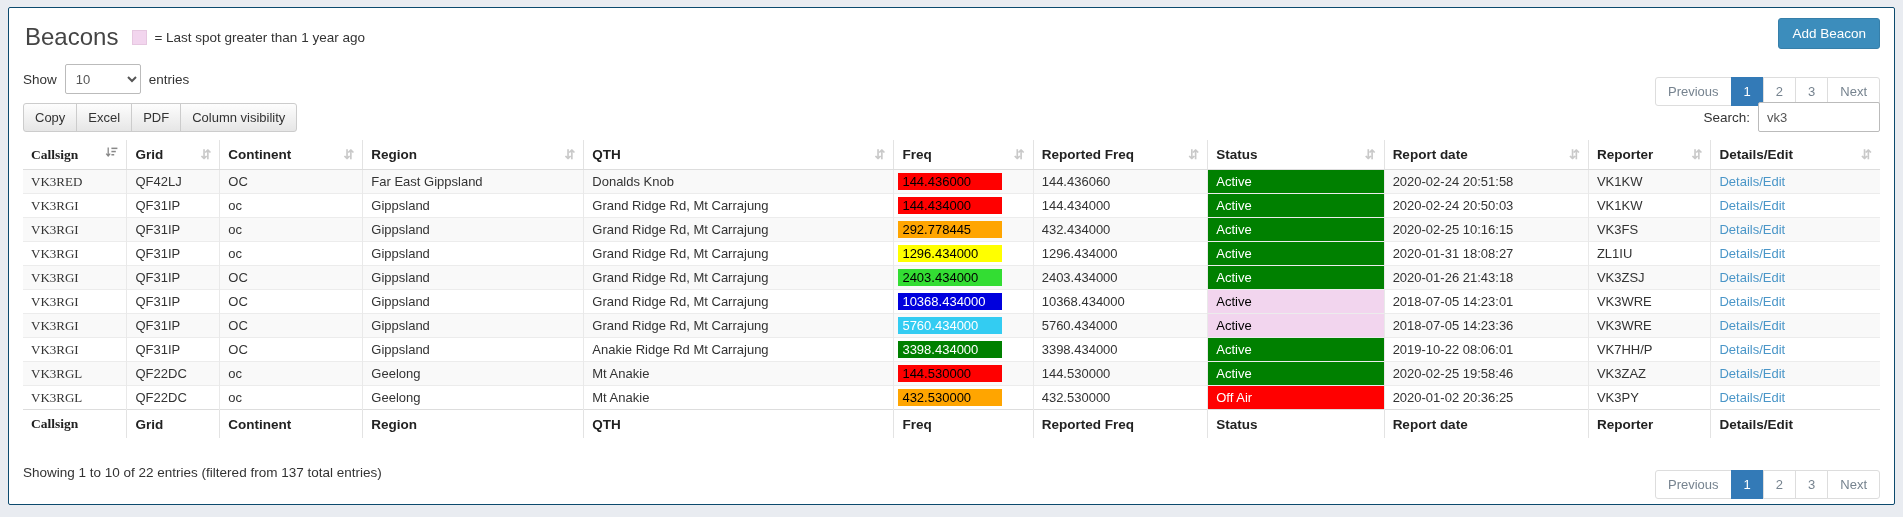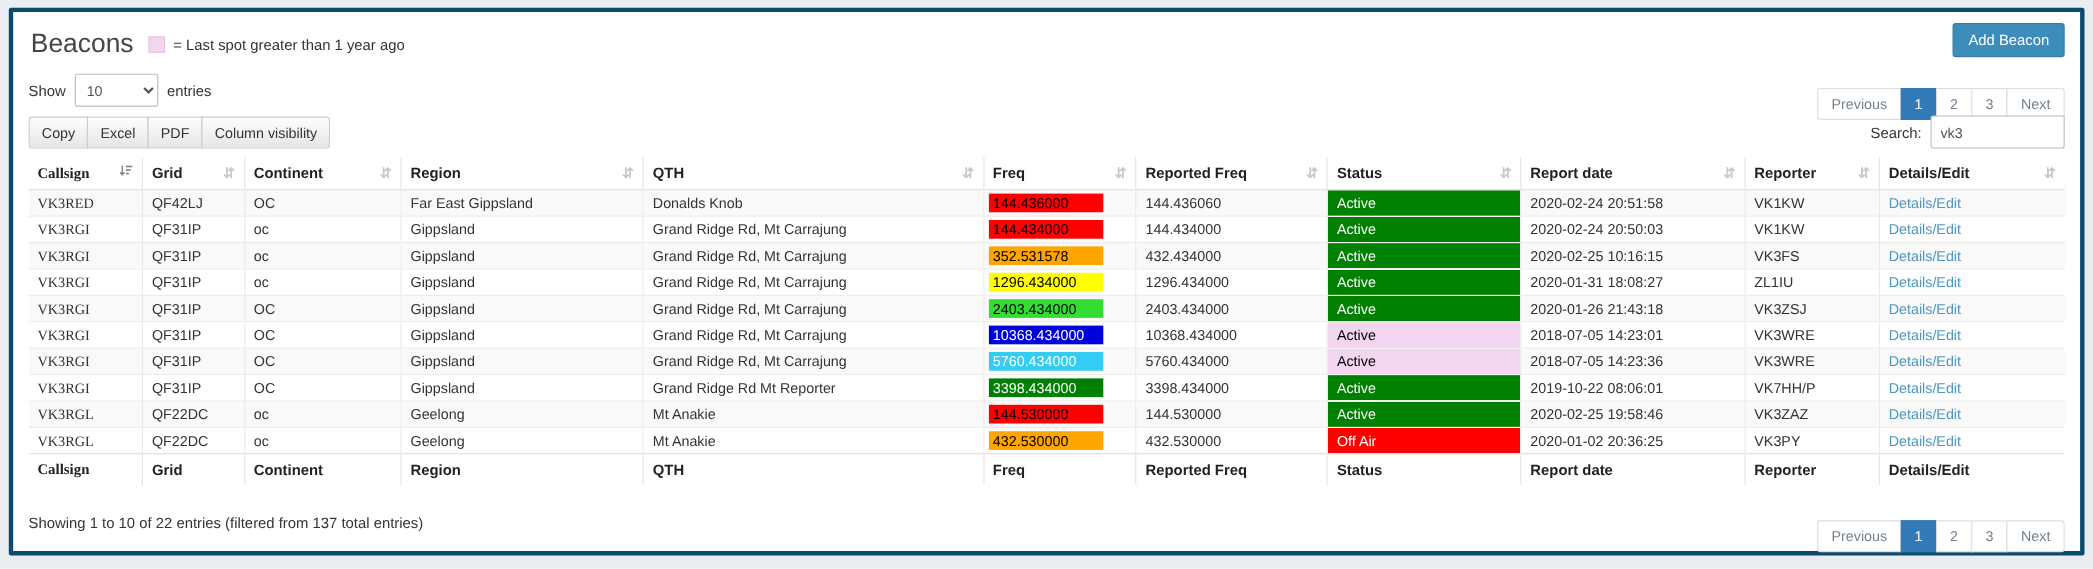--- a/index.html
+++ b/index.html
@@ -4,21 +4,21 @@
 <style>
   * { box-sizing: border-box; }
   html,body { margin:0; padding:0; }
   body {
     font-family: "Liberation Sans", sans-serif;
     background:#e9ecf1;
     width:1903px; height:517px;
   }
   .page { width:1903px; height:517px; padding:7px 8px 12px; }
   .panel {
-    background:#fff; border:4px solid #0c4a6e; border-radius:2px;
+    background:#fff; border:1px solid #0c4a6e; border-radius:2px;
     width:100%; height:100%; padding:8px 14px 10px; position:relative;
   }
 
   
   .panel-head { display:flex; align-items:center; height:42px; }
   .page-title { font-size:24px; font-weight:400; color:#444; margin:0 14px 0 2px; }
   .legend { display:flex; align-items:center; font-size:13.5px; color:#333; }
   .legend-swatch { width:15px; height:15px; background:#f2d5ee; border:1px solid #e6c7e0; margin-right:7px; }
   .add-beacon {
     position:absolute; top:10px; right:14px;
@@ -249,21 +249,21 @@
             <td>2020-02-24 20:50:03</td>
             <td>VK1KW</td>
             <td><a href="#" class="details-link">Details/Edit</a></td>
           </tr>
           <tr>
             <td>VK3RGI</td>
             <td>QF31IP</td>
             <td>oc</td>
             <td>Gippsland</td>
             <td>Grand Ridge Rd, Mt Carrajung</td>
-            <td><span class="freq-badge" style="background: rgb(255, 165, 0); color: rgb(0, 0, 0);">352.531578</span></td>
+            <td><span class="freq-badge" style="background: rgb(255, 165, 0); color: rgb(0, 0, 0);">292.778445</span></td>
             <td>432.434000</td>
             <td class="status-cell" style="background: rgb(0, 128, 0); color: rgb(255, 255, 255);">Active</td>
             <td>2020-02-25 10:16:15</td>
             <td>VK3FS</td>
             <td><a href="#" class="details-link">Details/Edit</a></td>
           </tr>
           <tr>
             <td>VK3RGI</td>
             <td>QF31IP</td>
             <td>oc</td>
@@ -313,21 +313,21 @@
             <td class="status-cell" style="background: rgb(242, 213, 238); color: rgb(0, 0, 0);">Active</td>
             <td>2018-07-05 14:23:36</td>
             <td>VK3WRE</td>
             <td><a href="#" class="details-link">Details/Edit</a></td>
           </tr>
           <tr>
             <td>VK3RGI</td>
             <td>QF31IP</td>
             <td>OC</td>
             <td>Gippsland</td>
-            <td>Grand Ridge Rd Mt Reporter</td>
+            <td>Anakie Ridge Rd Mt Carrajung</td>
             <td><span class="freq-badge" style="background: rgb(0, 128, 0); color: rgb(255, 255, 255);">3398.434000</span></td>
             <td>3398.434000</td>
             <td class="status-cell" style="background: rgb(0, 128, 0); color: rgb(255, 255, 255);">Active</td>
             <td>2019-10-22 08:06:01</td>
             <td>VK7HH/P</td>
             <td><a href="#" class="details-link">Details/Edit</a></td>
           </tr>
           <tr>
             <td>VK3RGL</td>
             <td>QF22DC</td>

